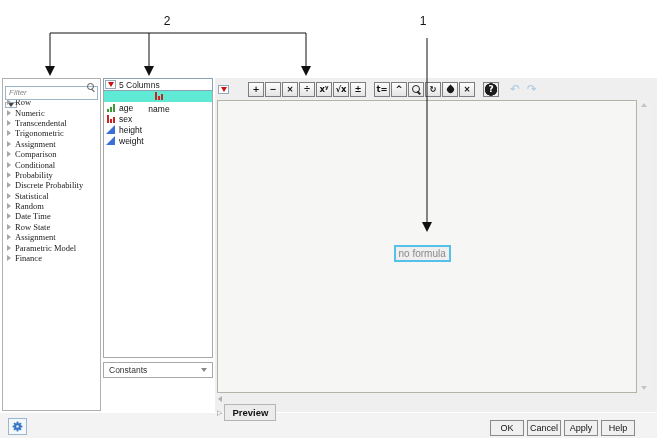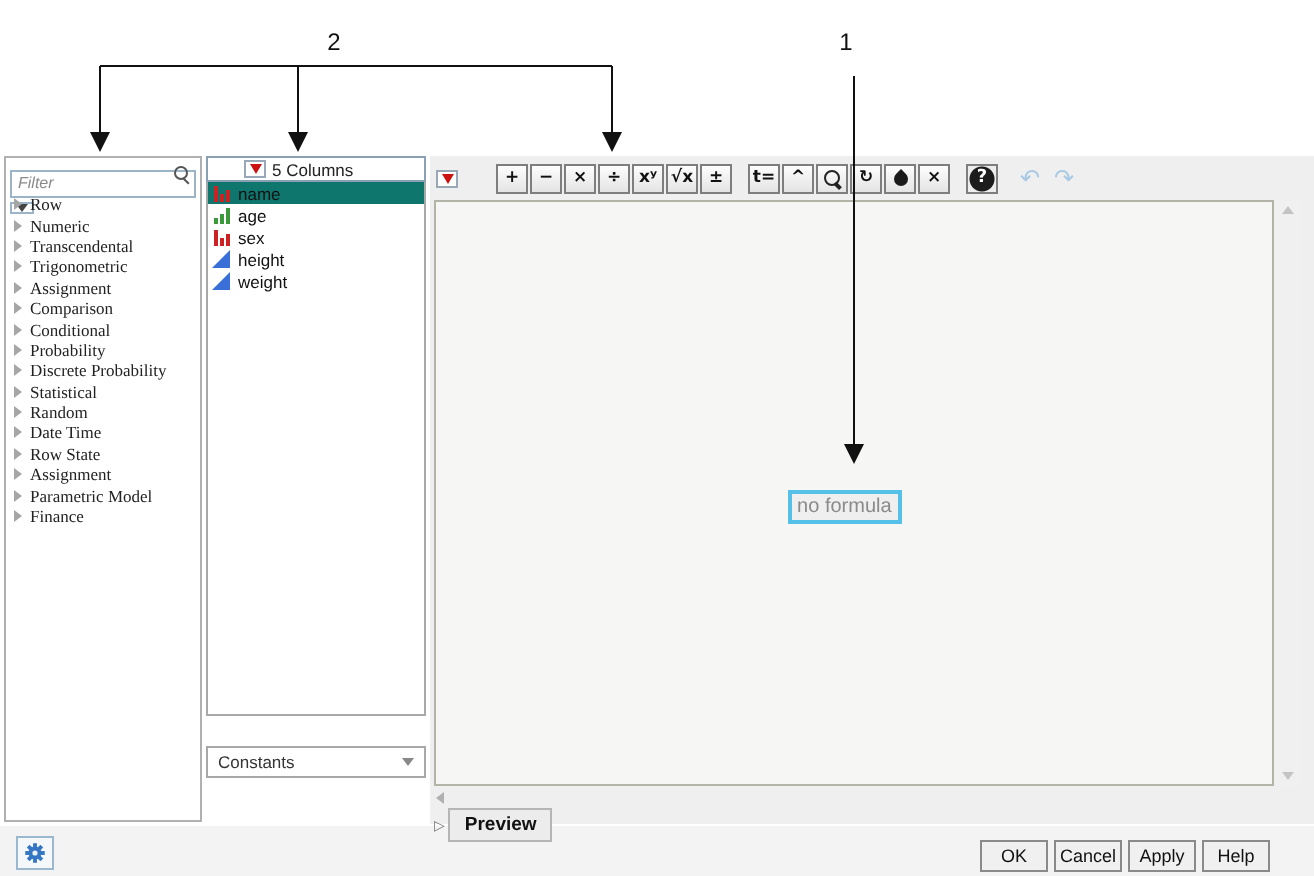--- a/index.html
+++ b/index.html
@@ -32,36 +32,36 @@
   .functions-list { margin-top:2px; }
   .fn-row { display:flex; align-items:center; height:10.4px; padding-left:4px; cursor:default; }
   .tri-right { width:0; height:0; border-top:3px solid transparent; border-bottom:3px solid transparent;
     border-left:4px solid #a6a6a6; margin-right:4px; flex:none; }
   .fn-label { font-size:8.5px; color:#222; white-space:nowrap;font-family:Liberation Serif, serif; }
 
   
   .columns-panel { position:absolute; left:103px; top:78px; width:110px; height:360px; z-index:2;
     display:flex; flex-direction:column; }
   .columns-header { height:13px; background:#fff; border:1px solid #8aa0b4; display:flex;
-    align-items:center; gap:3px; padding-left:18px; flex:none; }
+    align-items:center; gap:3px; padding-left:1px; flex:none; }
   .red-tri-btn { width:11px; height:9px; border:1px solid #98a8b8; background:#fff; display:flex;
     align-items:center; justify-content:center; flex:none; padding:0; }
   .red-tri { width:0; height:0; border-left:3px solid transparent; border-right:3px solid transparent;
     border-top:5px solid #cc1111; }
   .columns-header-label { font-size:8.5px; color:#222; }
   .columns-list { height:267px; flex:none; background:#fff; border:1px solid #a8a8a8; border-top:none;
     overflow:hidden; }
   .col-row { display:flex; align-items:center; height:11px; padding-left:2px; gap:3px; }
-  .col-row[data-selected="true"] { background:#0f766e; }
+  .col-row[data-selected="true"] { background:#5eead4;flex-direction:column; }
   .col-icon { width:10px; height:10px; flex:none; display:none; }
   .col-row[data-type="nominal"] .col-icon-nominal { display:block; }
   .col-row[data-type="ordinal"] .col-icon-ordinal { display:block; }
   .col-row[data-type="continuous"] .col-icon-continuous { display:block; }
   .col-label { font-size:8.5px; color:#111; }
-  .constants-combo { margin-top:15px; height:16px; border:1px solid #a8a8a8; background:#fff;
+  .constants-combo { margin-top:4px; height:16px; border:1px solid #a8a8a8; background:#fff;
     display:flex; align-items:center; padding:0 5px; flex:none; }
   .constants-combo-label { font-size:8.5px; color:#333; flex:1; }
   .constants-list { flex:1; background:#fff; border:1px solid #a8a8a8; border-top:none;
     position:relative; overflow:hidden; }
   .const-row { font-size:8.5px; color:#222; height:10.4px; line-height:10.4px; padding-left:3px; }
   .v-scrollbar { position:absolute; right:0; top:0; bottom:0; width:11px; background:#f2f2f2;
     border-left:1px solid #dcdcdc; }
   .sb-up { position:absolute; top:3px; left:2px; width:0; height:0; border-left:3px solid transparent;
     border-right:3px solid transparent; border-bottom:4px solid #a8a8a8; }
   .sb-down { position:absolute; bottom:3px; left:2px; width:0; height:0; border-left:3px solid transparent;

